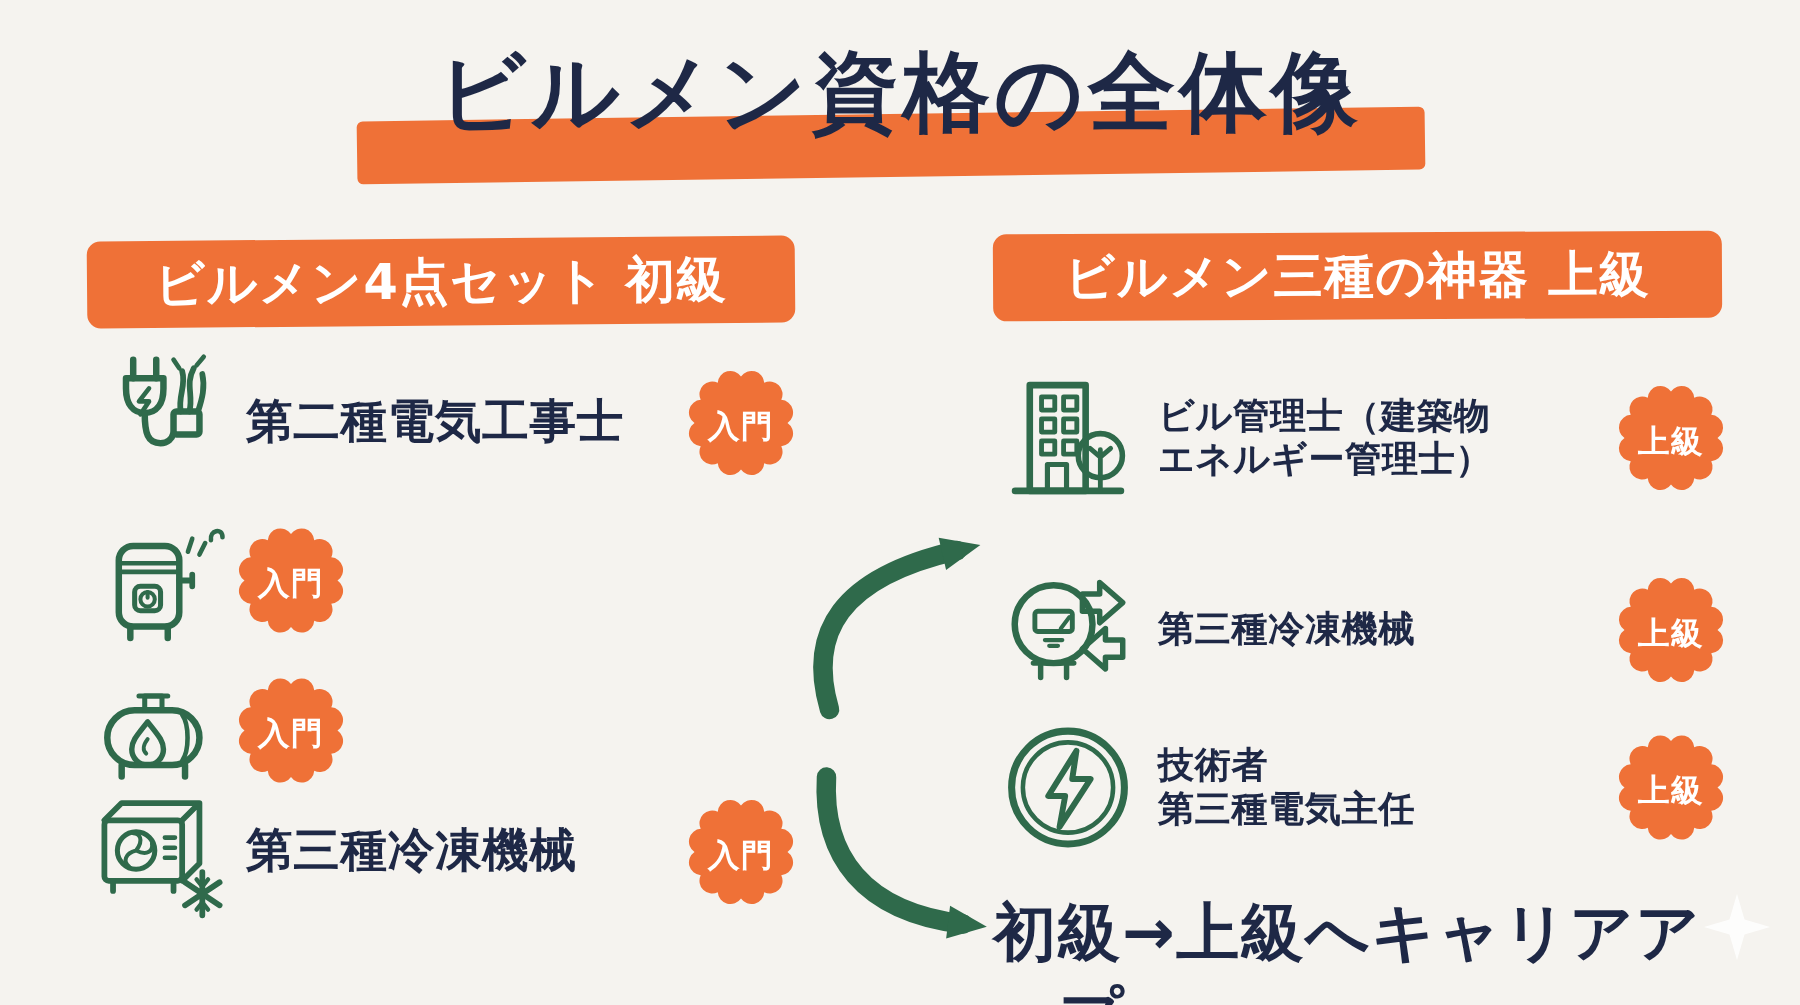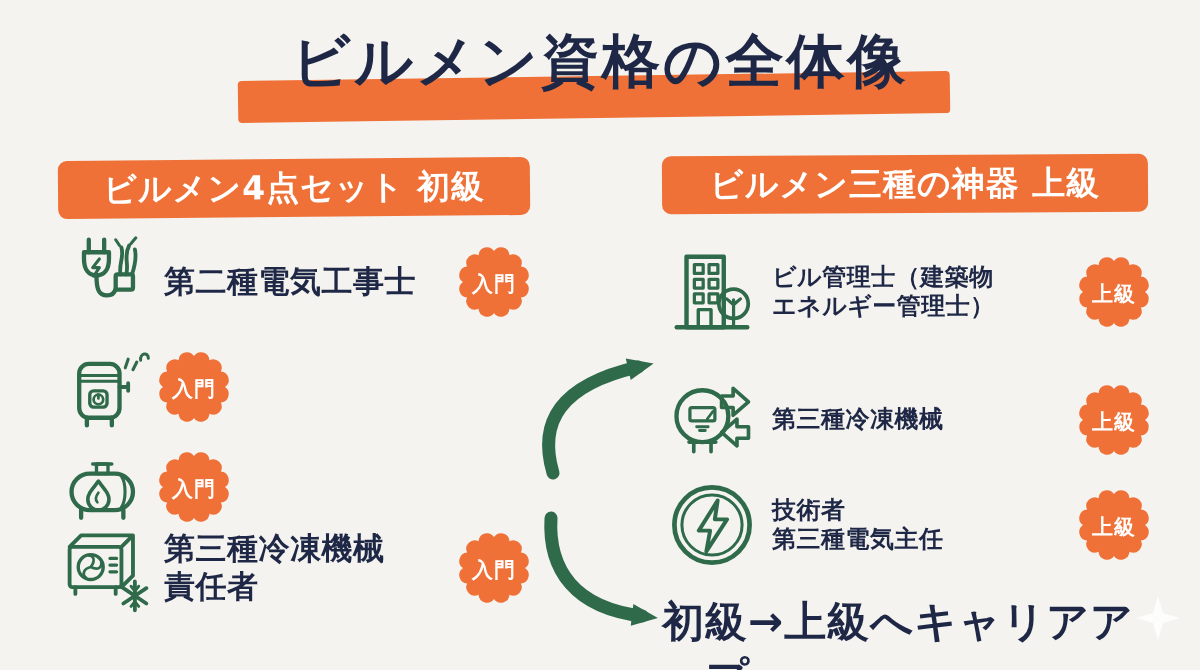--- a/index.html
+++ b/index.html
@@ -143,21 +143,20 @@
       <circle class="ic" stroke-width="3.5" cx="32" cy="49" r="13"></circle>
       <path class="ic" stroke-width="2.8" d="M32,49 c6,-8 2,-12 -2,-12 M32,49 c8,4 12,0 11,-5 M32,49 c-8,2 -9,8 -5,11"></path>
       <path class="ic" stroke-width="3.2" d="M52,40 h7 M52,47 h7 M52,54 h7"></path>
       <path class="ic" stroke-width="4" d="M16,70 v7 M58,70 v7"></path>
       <path class="ic" stroke-width="4" d="M78,64 v30 M66,71 l24,16 M66,87 l24,-16"></path>
       <path class="ic" stroke-width="3" d="M74,69 l4,5 4,-5 M74,90 l4,-5 4,5"></path>
     </svg>
   </div>
   <div class="label">
     <span>第三種冷凍機械</span>
-      <span>責任者</span>
   </div>
   <div class="badge">
     <svg width="72" height="72" viewBox="0 0 72 72">
       <path class="seal" d="M67,36 A8.5,8.5 0 0 1 62.85,51.5 A8.5,8.5 0 0 1 51.5,62.85 A8.5,8.5 0 0 1 36,67 A8.5,8.5 0 0 1 20.5,62.85 A8.5,8.5 0 0 1 9.15,51.5 A8.5,8.5 0 0 1 5,36 A8.5,8.5 0 0 1 9.15,20.5 A8.5,8.5 0 0 1 20.5,9.15 A8.5,8.5 0 0 1 36,5 A8.5,8.5 0 0 1 51.5,9.15 A8.5,8.5 0 0 1 62.85,20.5 A8.5,8.5 0 0 1 67,36 Z"></path>
       <text x="36" y="38" text-anchor="middle" dominant-baseline="central">入門</text>
     </svg>
   </div>
 </div>
 
 <div class="row rr" style="top:240px">

